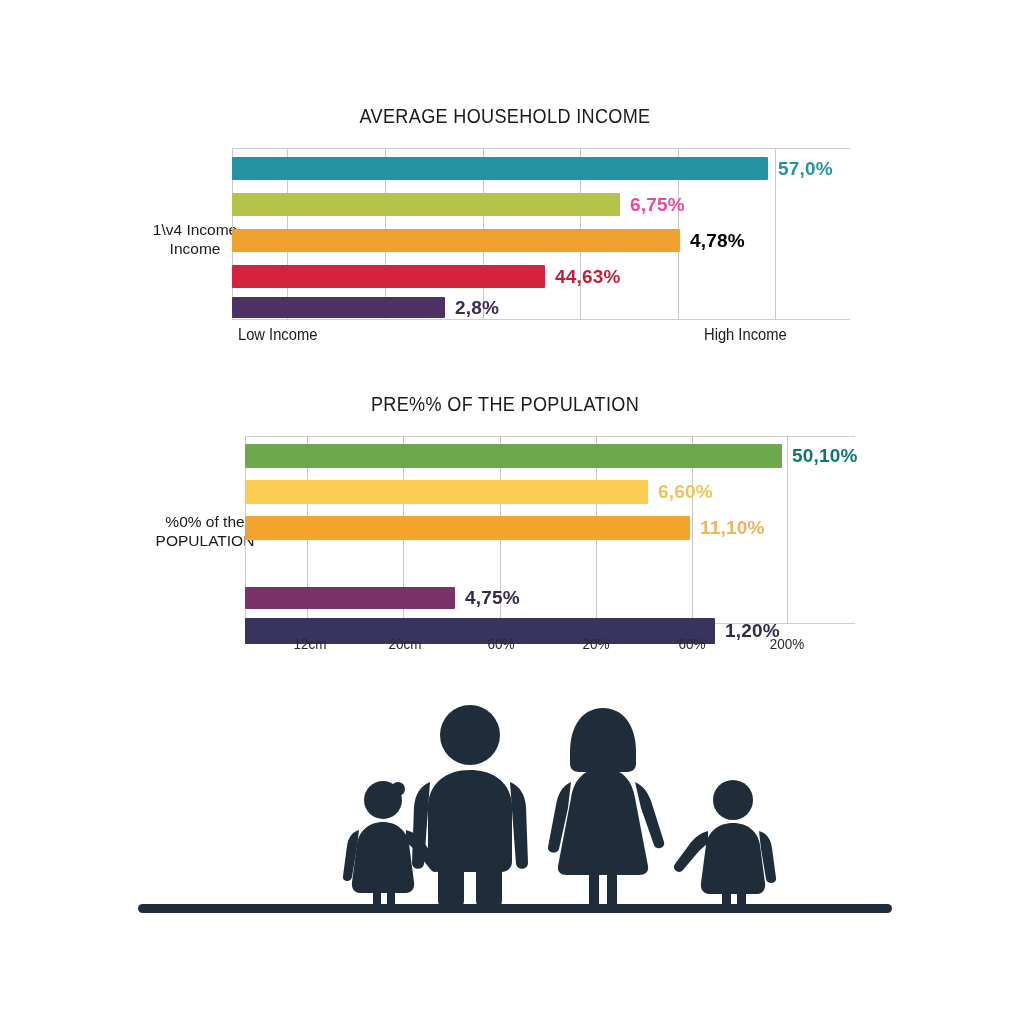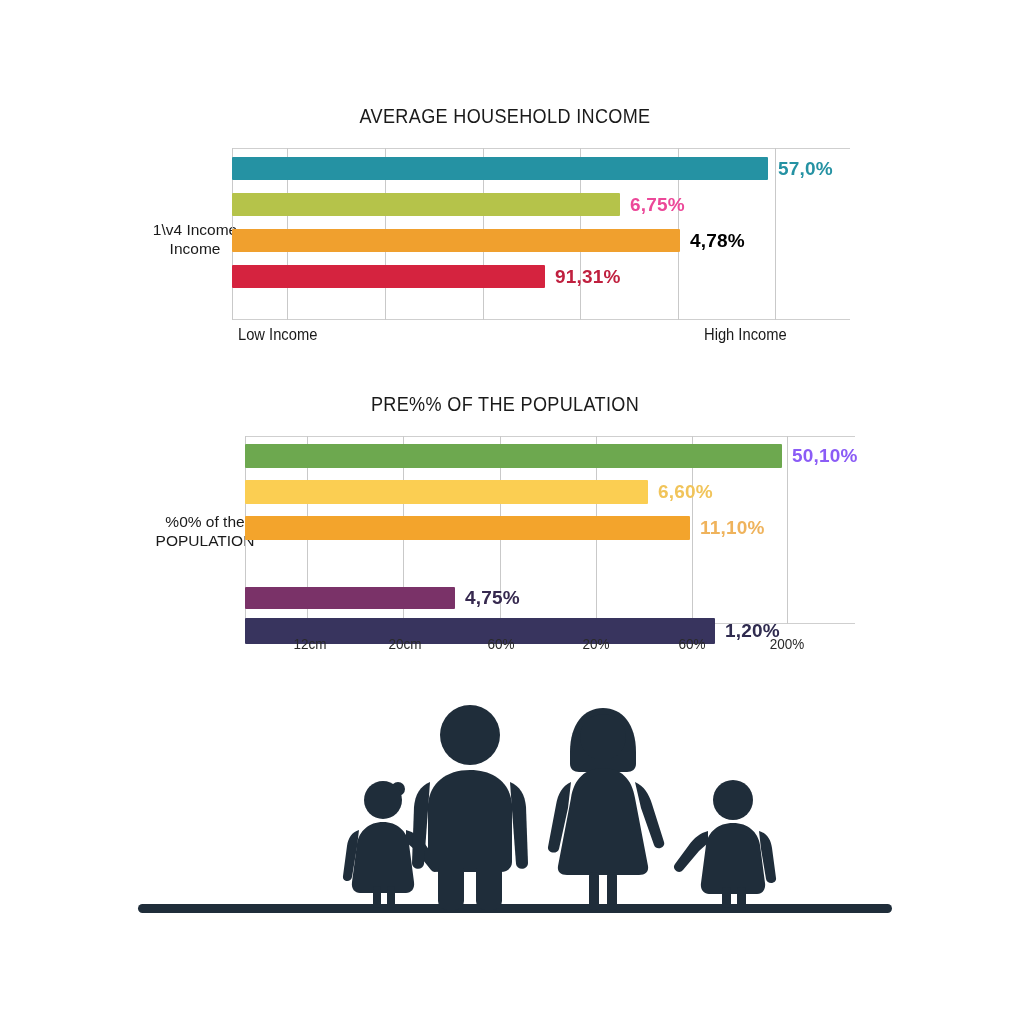--- a/index.html
+++ b/index.html
@@ -168,23 +168,27 @@
         <div class="bar-value" style="left:398px; color:#ec4899;">6,75%</div>
       </div>
 
       <div class="bar-row" style="top:81px; height:23px;">
         <div class="bar" style="width:448px; background:#f0a02e;"></div>
         <div class="bar-value" style="left:458px; color:#000000;">4,78%</div>
       </div>
 
       <div class="bar-row" style="top:117px; height:23px;">
         <div class="bar" style="width:313px; background:#d5233f;"></div>
-        <div class="bar-value" style="left:323px; color:#c0203f;">91,31%</div>
-      </div>
-
+        <div class="bar-value" style="left:323px; color:#c0203f;">44,63%</div>
+      </div>
+
+      <div class="bar-row" style="top:149px; height:21px;">
+        <div class="bar" style="width:213px; background:#4d3163;"></div>
+        <div class="bar-value" style="left:223px; color:#3c2a52;">2,8%</div>
+      </div>
     </div>
 
     <div class="axis-label" style="left:128px; top:222px;">Low Income</div>
     <div class="axis-label right" style="left:594px; top:222px;">High Income</div>
   </div>
 
   <div class="chart-block" id="chart2" style="left:110px; top:392px; width:790px; height:270px;">
 
     <div class="chart-title">PRE%% OF THE POPULATION</div>
 
@@ -203,21 +207,21 @@
         <div class="gridline" style="left:62px;"></div>
         <div class="gridline" style="left:158px;"></div>
         <div class="gridline" style="left:255px;"></div>
         <div class="gridline" style="left:351px;"></div>
         <div class="gridline" style="left:447px;"></div>
         <div class="gridline" style="left:542px;"></div>
       </div>
 
       <div class="bar-row" style="top:8px; height:24px;">
         <div class="bar" style="width:537px; background:#6da84f;"></div>
-        <div class="bar-value" style="left:547px; color:#8b5cf6;">50,10%</div>
+        <div class="bar-value" style="left:547px; color:#0f766e;">50,10%</div>
       </div>
 
       <div class="bar-row" style="top:44px; height:24px;">
         <div class="bar" style="width:403px; background:#fbce52;"></div>
         <div class="bar-value" style="left:413px; color:#f1c45a;">6,60%</div>
       </div>
 
       <div class="bar-row" style="top:80px; height:24px;">
         <div class="bar" style="width:445px; background:#f3a42c;"></div>
         <div class="bar-value" style="left:455px; color:#efb35c;">11,10%</div>

